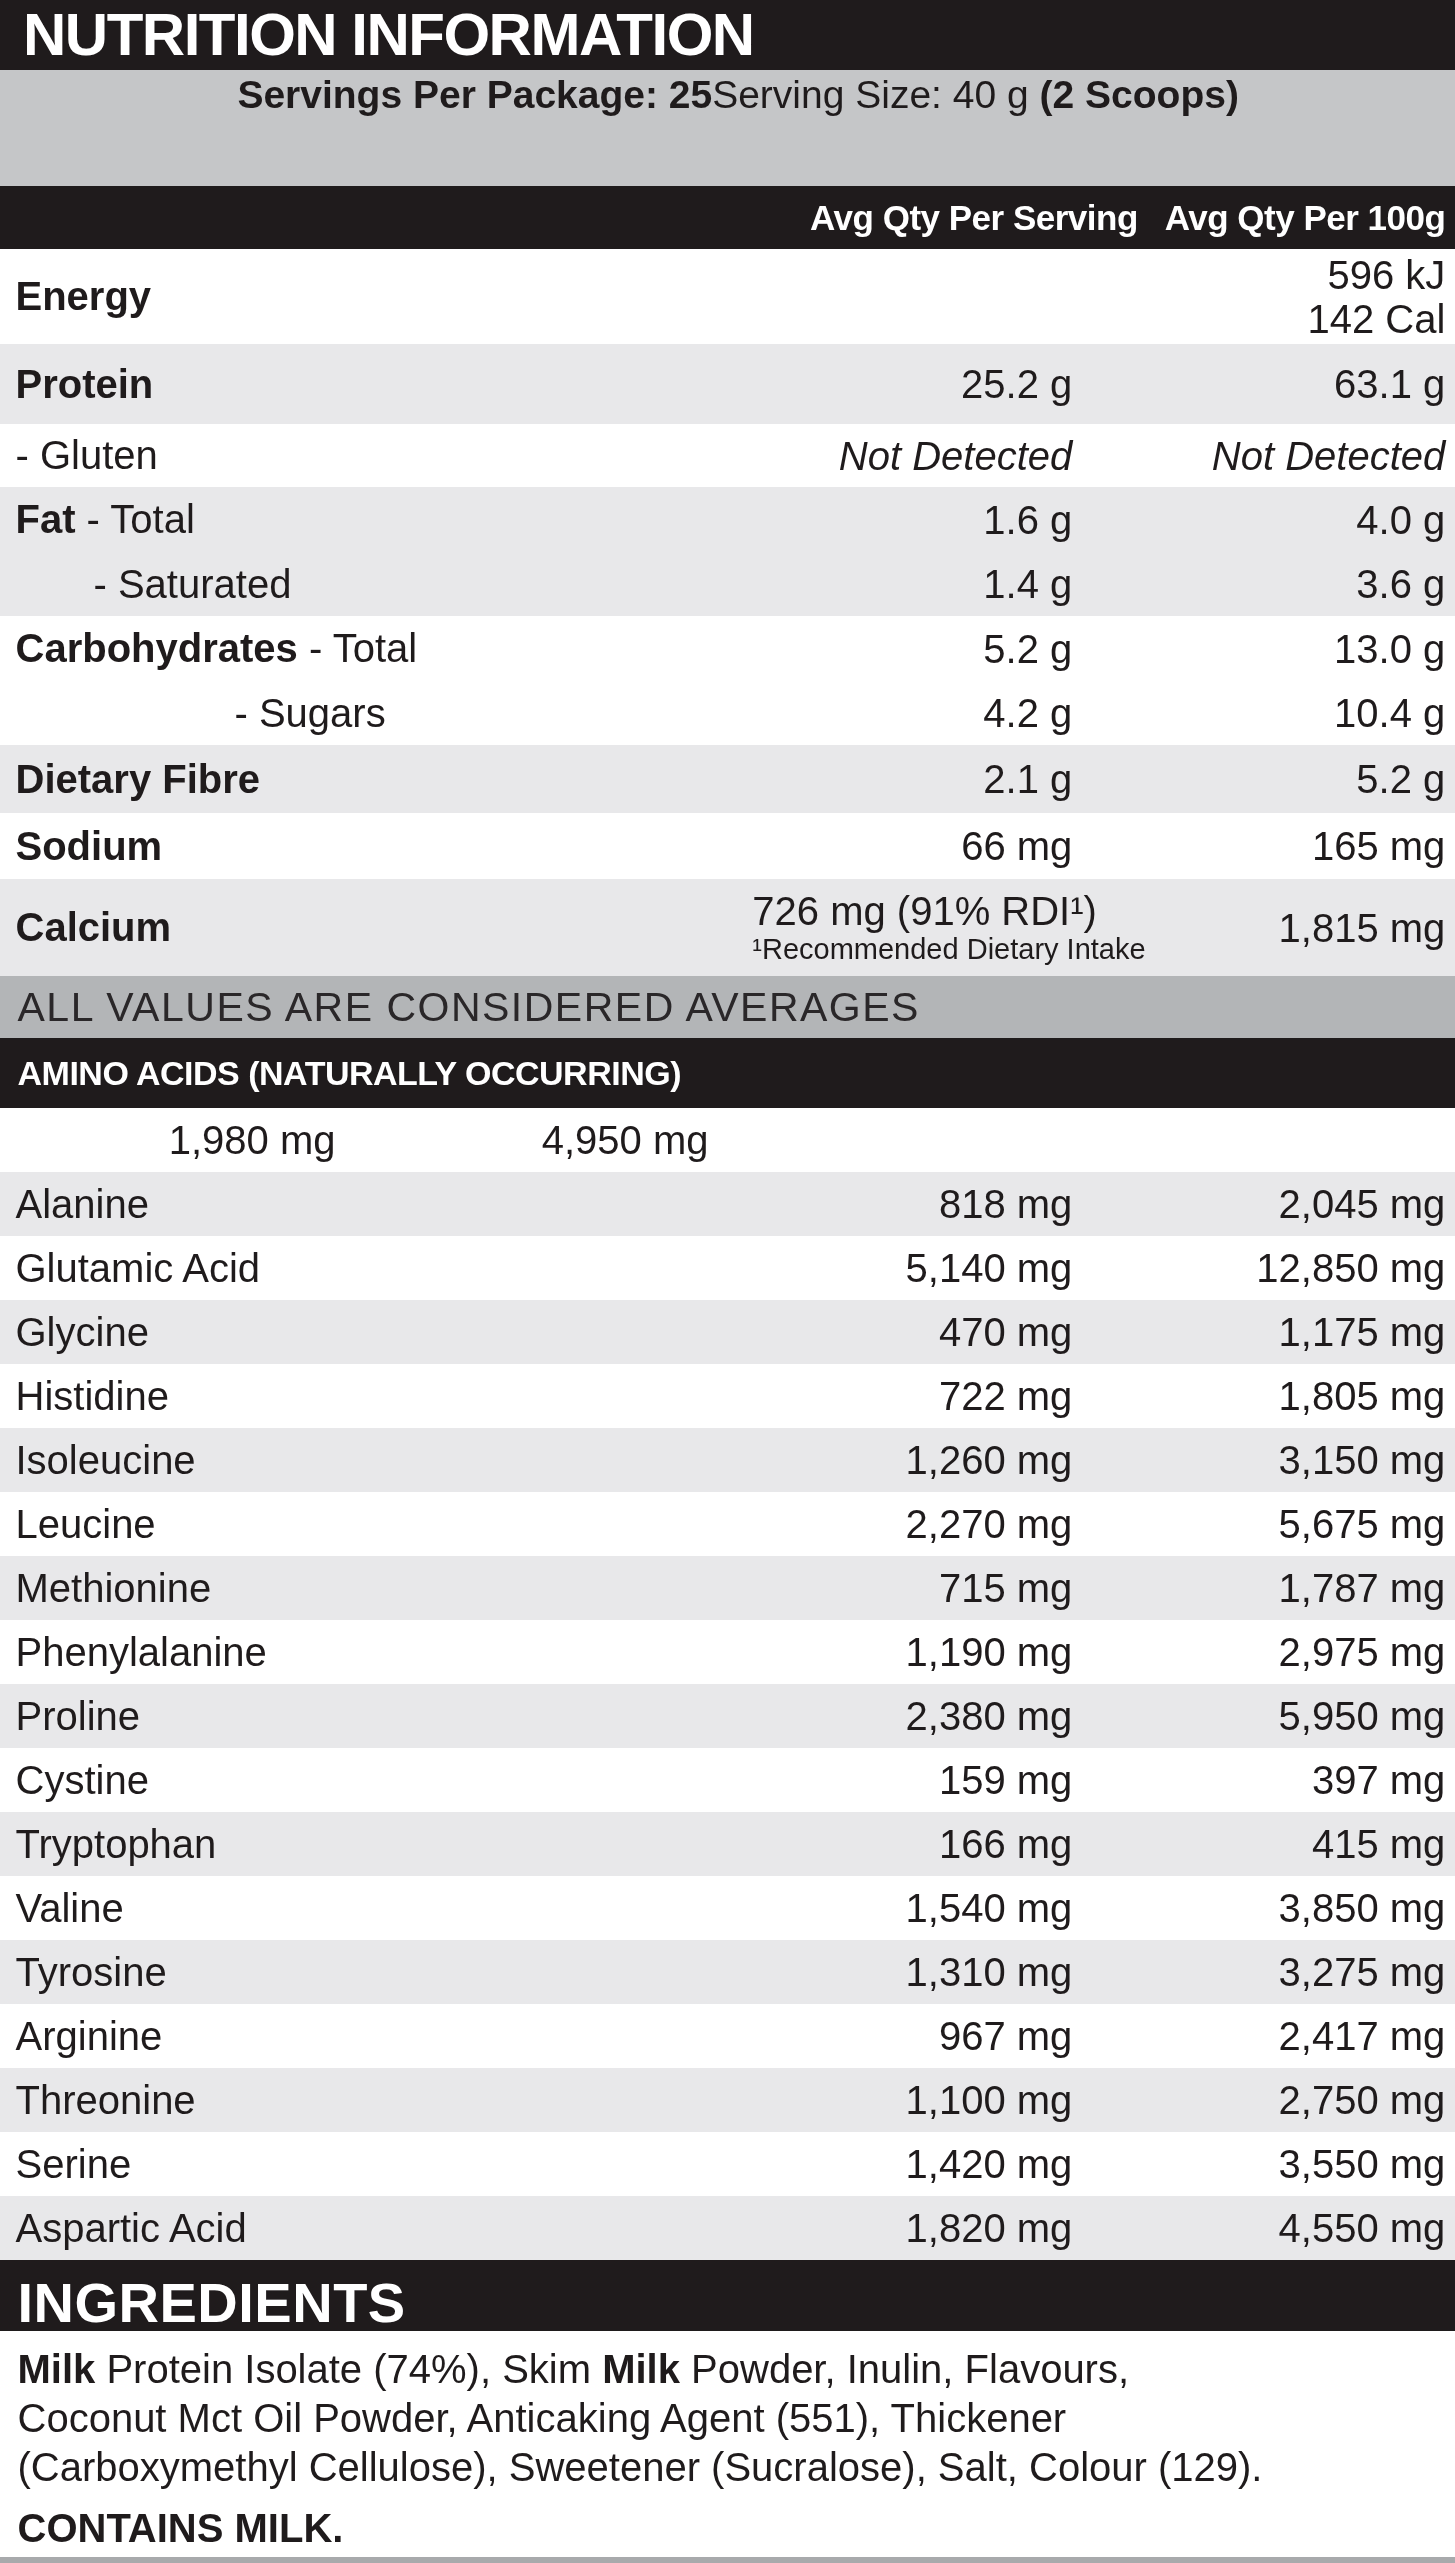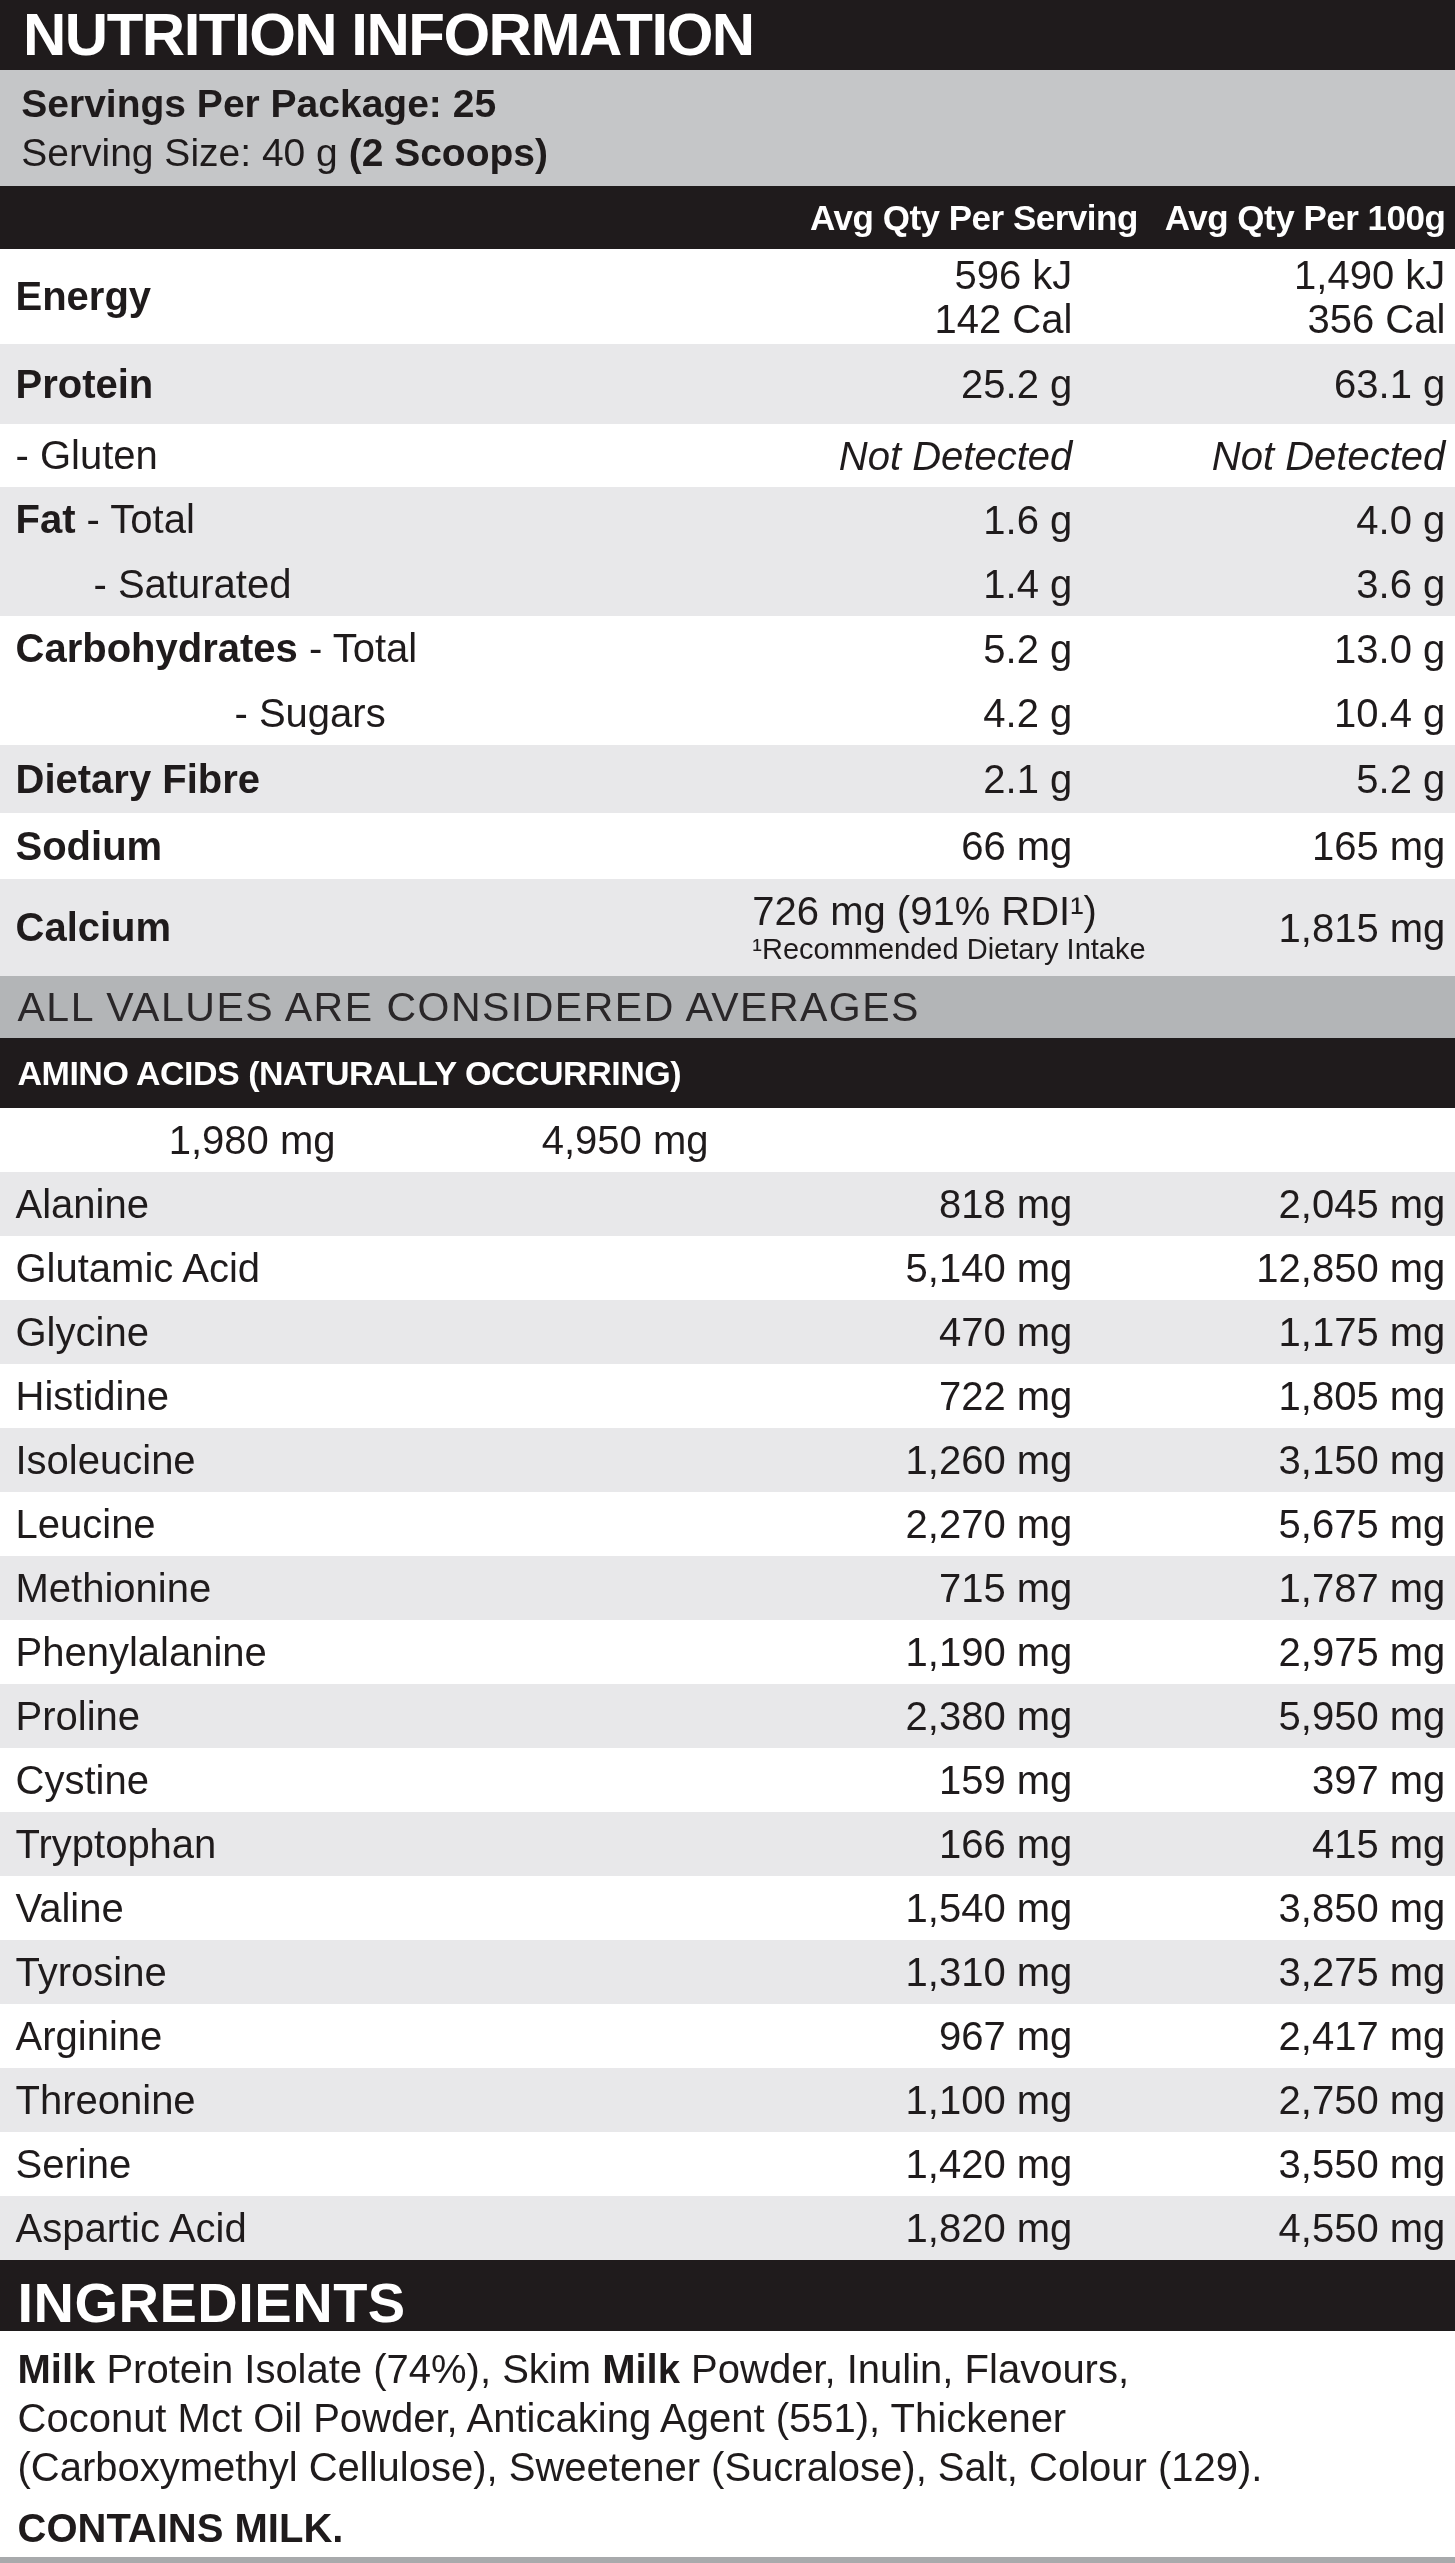--- a/index.html
+++ b/index.html
@@ -10,21 +10,21 @@
     -webkit-font-smoothing:antialiased;
   }
   .panel{width:1455px;height:2563px;display:flex;flex-direction:column;border-radius:16px;}
 
   
   .band-black{background:#1f1b1c;color:#ffffff;}
   .title-band{height:70px;display:flex;align-items:center;padding-left:23px;box-sizing:border-box;}
   .title-band .t{font-size:60px;font-weight:700;letter-spacing:-1.5px;line-height:1;}
 
   .servings-band{background:#c5c6c8;height:116px;box-sizing:border-box;
-    display:flex;flex-direction:column;justify-content:center;padding-left:21.3px;}
+    display:flex;flex-direction:row;justify-content:center;padding-left:21.3px;}
   .servings-band .line{font-size:39px;line-height:49px;}
   .b{font-weight:700;}
 
   .colhdr-band{height:64px;display:flex;align-items:center;justify-content:flex-end;
     gap:27px;padding-right:9.7px;box-sizing:border-box;}
   .colhdr-band .ch{font-size:35px;font-weight:700;white-space:nowrap;letter-spacing:-0.5px;}
 
   
   .row{display:flex;align-items:center;padding:0 9.7px 0 15.5px;box-sizing:border-box;}
   .shade-gray{background:#e8e8ea;}
@@ -86,24 +86,20 @@
     <span class="ch">Avg Qty Per 100g</span>
   </div>
 
   <div id="nutrient-rows">
       <div class="row shade-white rh-energy">
         <div class="label"><span class="b">Energy</span></div>
         <div class="col c2">
           <div class="vline">596 kJ</div>
           <div class="vline">142 Cal</div>
         </div>
-        <div class="col c3">
-          <div class="vline">1,490 kJ</div>
-          <div class="vline">356 Cal</div>
-        </div>
       </div>
       <div class="row shade-gray rh-protein">
         <div class="label"><span class="b">Protein</span></div>
         <div class="col c2">
           <div class="vline">25.2 g</div>
         </div>
         <div class="col c3">
           <div class="vline">63.1 g</div>
         </div>
       </div>

